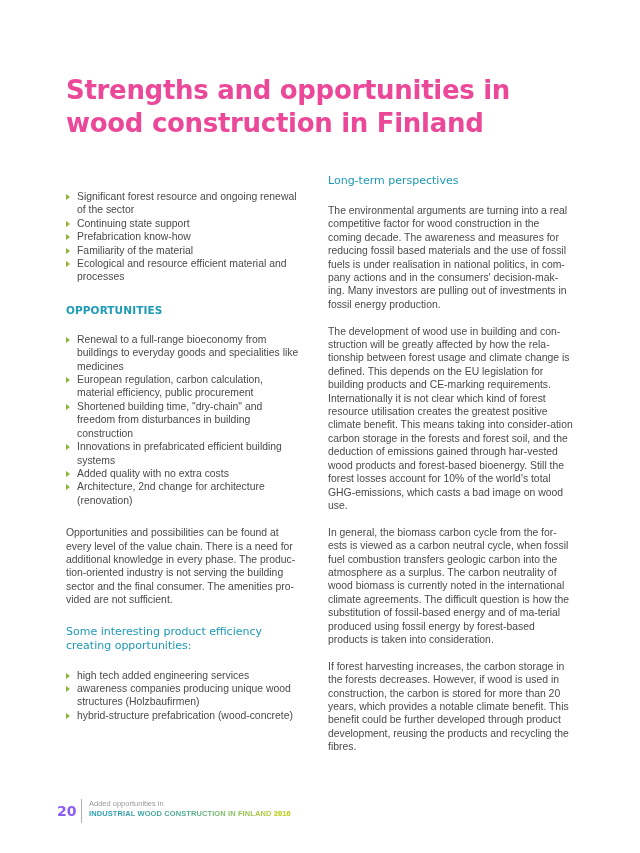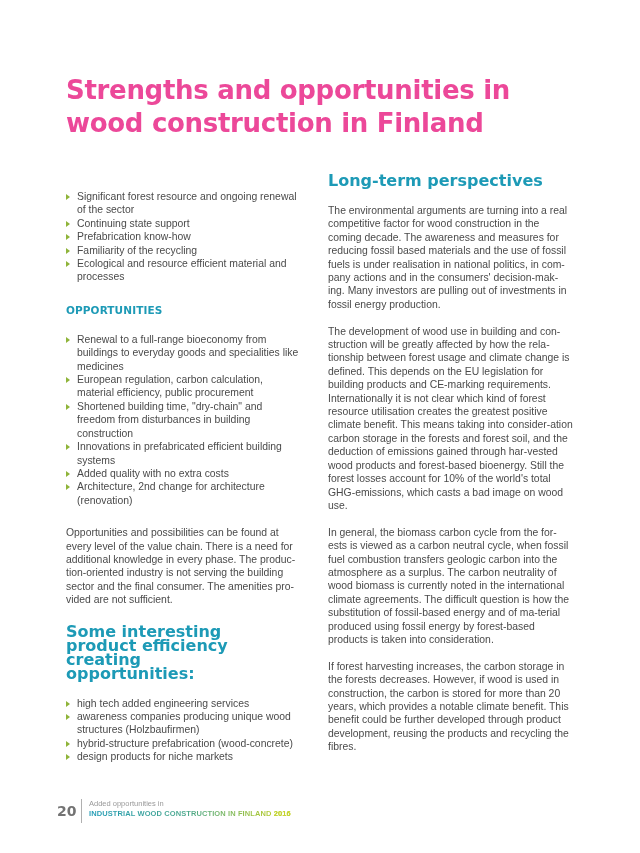--- a/index.html
+++ b/index.html
@@ -6,69 +6,68 @@
   body { width: 640px; height: 853px; position: relative; overflow: hidden;
          font-family: "Liberation Sans", sans-serif; color: #4a4a4a; }
   .title { position: absolute; left: 66px; top: 74px; width: 480px; margin: 0;
            font-family: "DejaVu Sans", sans-serif; font-weight: bold; font-size: 26px;
            line-height: 33px; color: #ec4899; letter-spacing: -0.3px; }
   .col { position: absolute; top: 174px; width: 236px; font-size: 10.4px; line-height: 13.4px; }
   .col-left { left: 66px; }
   .col-right { left: 328px; width: 246px; }
   .h-caps { font-family: "DejaVu Sans", sans-serif; font-weight: bold; font-size: 10.5px;
             color: #1d9ab6; margin: 0 0 16px 0; line-height: 14px; letter-spacing: 0.1px; }
-  .h-mixed { font-family: "DejaVu Sans", sans-serif; font-weight: bold; font-size: 16px;
+  .h-mixed { font-family: "DejaVu Sans", sans-serif; font-weight: normal; font-size: 11px;
              color: #1d9ab6; margin: 0 0 16px 0; line-height: 14px; }
   ul.bul { list-style: none; margin: 16px 0 19px 0; padding: 0; }
   ul.bul li { position: relative; padding-left: 11px; }
   ul.bul li .bullet { position: absolute; left: 0; top: 4px; width: 0; height: 0;
                       border-left: 4px solid #8fb43a; border-top: 3px solid transparent;
                       border-bottom: 3px solid transparent; }
   p { margin: 0 0 13.4px 0; }
   .footer { position: absolute; left: 57px; top: 797px; height: 28px; }
   .page-num { position: absolute; left: 0; top: 6px; font-family: "DejaVu Sans", sans-serif;
-              font-weight: bold; font-size: 14px; color: #737373; }
+              font-weight: bold; font-size: 14px; color: #8b5cf6; }
   .footer-divider { position: absolute; left: 24px; top: 2px; width: 1px; height: 24px; background: #b0b0b0; }
   .footer-line1 { position: absolute; left: 32px; top: 2px; font-size: 7.5px; color: #9a9a9a; white-space: nowrap; }
   .footer-line2 { position: absolute; left: 32px; top: 12px; font-size: 7.5px; font-weight: bold; white-space: nowrap; letter-spacing: 0.1px;
                   background: linear-gradient(90deg, #1d9ab6 0%, #4ea98a 50%, #a7c63b 85%, #c5d42f 100%);
                   -webkit-background-clip: text; background-clip: text; color: transparent; }
   .footer-year { color: #c5d42f; -webkit-text-fill-color: #c5d42f; }
 </style>
 </head>
 <body>
 
 <h1 class="title">Strengths and opportunities in wood construction in Finland</h1>
 
 <div class="col col-left">
   <ul class="bul">
     <li><span class="bullet"></span><span>Significant forest resource and ongoing renewal of the sector</span></li>
     <li><span class="bullet"></span><span>Continuing state support</span></li>
     <li><span class="bullet"></span><span>Prefabrication know-how</span></li>
-    <li><span class="bullet"></span><span>Familiarity of the recycling</span></li>
+    <li><span class="bullet"></span><span>Familiarity of the material</span></li>
     <li><span class="bullet"></span><span>Ecological and resource efficient material and processes</span></li>
   </ul>
 
   <h2 class="h-caps">OPPORTUNITIES</h2>
   <ul class="bul">
     <li><span class="bullet"></span><span>Renewal to a full-range bioeconomy from buildings to everyday goods and specialities like medicines</span></li>
     <li><span class="bullet"></span><span>European regulation, carbon calculation, material efficiency, public procurement</span></li>
     <li><span class="bullet"></span><span>Shortened building time, "dry-chain" and freedom from disturbances in building construction</span></li>
     <li><span class="bullet"></span><span>Innovations in prefabricated efficient building systems</span></li>
     <li><span class="bullet"></span><span>Added quality with no extra costs</span></li>
     <li><span class="bullet"></span><span>Architecture, 2nd change for architecture (renovation)</span></li>
   </ul>
   <p style="margin-bottom:18px">Opportunities and possibilities can be found at every level of the value chain. There is a need for additional knowledge in every phase. The produc-tion-oriented industry is not serving the building sector and the final consumer. The amenities pro-vided are not sufficient.</p>
 
   <h2 class="h-mixed" style="width:200px">Some interesting product efficiency creating opportunities:</h2>
   <ul class="bul">
     <li><span class="bullet"></span><span>high tech added engineering services</span></li>
     <li><span class="bullet"></span><span>awareness companies producing unique wood structures (Holzbaufirmen)</span></li>
     <li><span class="bullet"></span><span>hybrid-structure prefabrication (wood-concrete)</span></li>
-    <li><span class="bullet"></span><span>design products for niche markets</span></li>
   </ul>
 </div>
 
 <div class="col col-right">
   <h2 class="h-mixed">Long-term perspectives</h2>
   <p>The environmental arguments are turning into a real competitive factor for wood construction in the coming decade. The awareness and measures for reducing fossil based materials and the use of fossil fuels is under realisation in national politics, in com-pany actions and in the consumers' decision-mak-ing. Many investors are pulling out of investments in fossil energy production.</p>
   <p>The development of wood use in building and con-struction will be greatly affected by how the rela-tionship between forest usage and climate change is defined. This depends on the EU legislation for building products and CE-marking requirements. Internationally it is not clear which kind of forest resource utilisation creates the greatest positive climate benefit. This means taking into consider-ation carbon storage in the forests and forest soil, and the deduction of emissions gained through har-vested wood products and forest-based bioenergy. Still the forest losses account for 10% of the world's total GHG-emissions, which casts a bad image on wood use.</p>
   <p>In general, the biomass carbon cycle from the for-ests is viewed as a carbon neutral cycle, when fossil fuel combustion transfers geologic carbon into the atmosphere as a surplus. The carbon neutrality of wood biomass is currently noted in the international climate agreements. The difficult question is how the substitution of fossil-based energy and of ma-terial produced using fossil energy by forest-based products is taken into consideration.</p>
   <p>If forest harvesting increases, the carbon storage in the forests decreases. However, if wood is used in construction, the carbon is stored for more than 20 years, which provides a notable climate benefit. This benefit could be further developed through product development, reusing the products and recycling the fibres.</p>
 </div>

